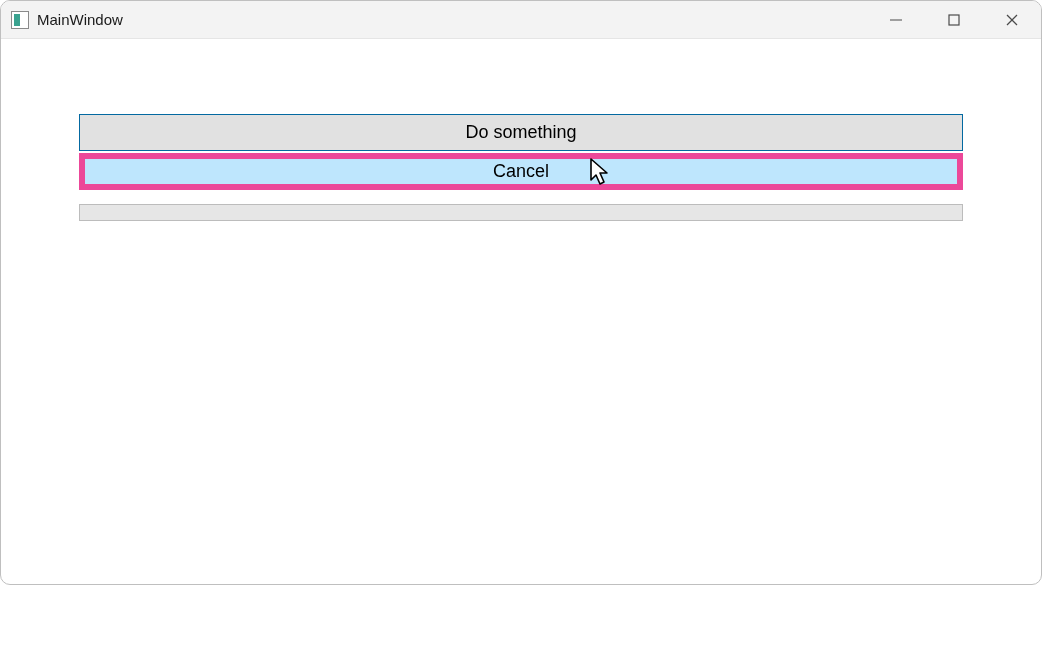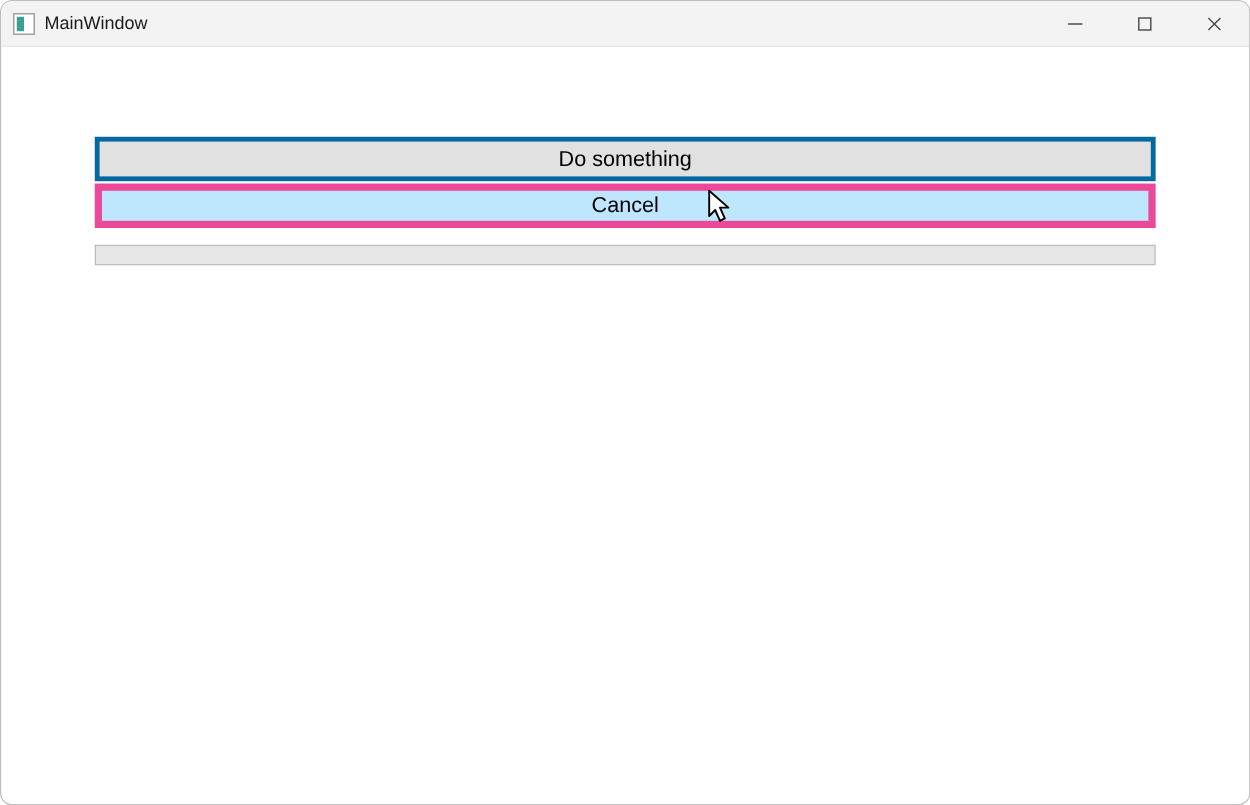--- a/index.html
+++ b/index.html
@@ -10,21 +10,21 @@
     body {
       font-family: "Segoe UI", Tahoma, sans-serif;
       background: #ffffff;
       width: 1042px;
       height: 671px;
       overflow: hidden;
       position: relative;
     }
     .window {
       width: 1042px;
-      height: 671px;
+      height: 585px;
       background: #ffffff;
       border: 1px solid #bfbfbf;
       border-radius: 10px;
       position: relative;
       overflow: hidden;
     }
     .titlebar {
       display: flex;
       align-items: center;
       height: 38px;
@@ -81,21 +81,21 @@
       fill: none;
       stroke-width: 1.2;
     }
     .client-area {
       padding: 75px 78px 0 78px;
     }
     .btn {
       width: 100%;
       height: 37px;
       background: #e1e1e1;
-      border: 4px solid #0369a1;
+      border: 1px solid #0369a1;
       font-family: inherit;
       font-size: 18px;
       color: #000000;
       text-align: center;
       display: block;
     }
     .btn + .btn {
       margin-top: 2px;
     }
     .btn.hover {

